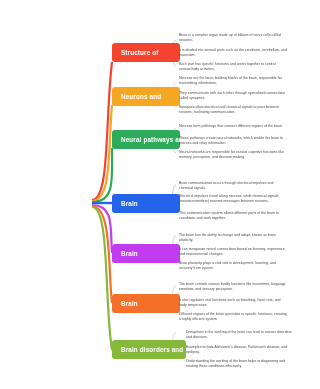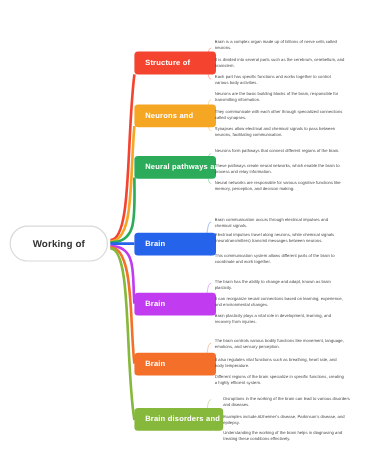--- a/index.html
+++ b/index.html
@@ -68,23 +68,20 @@
 
     <path d="M170,53 C174,53 172,40 176,40 M170,53 L176,53 M170,53 C174,53 172,66 176,66" fill="none" stroke="#f4432f" stroke-width="0.6" opacity="0.55"></path>
     <path d="M170,96 C174,96 172,83 176,83 M170,96 L176,96 M170,96 C174,96 172,109 176,109" fill="none" stroke="#f5a623" stroke-width="0.6" opacity="0.55"></path>
     <path d="M170,139 C174,139 172,128 176,128 M170,139 L176,139 M170,139 C174,139 172,153 176,153" fill="none" stroke="#2cab5a" stroke-width="0.6" opacity="0.55"></path>
     <path d="M170,197 C174,197 172,185 176,185 M170,197 L176,197 M170,197 C174,197 172,213 176,213" fill="none" stroke="#2563eb" stroke-width="0.6" opacity="0.55"></path>
     <path d="M170,247 C174,247 172,236 176,236 M170,247 L176,247 M170,247 C174,247 172,262 176,262" fill="none" stroke="#c13cf0" stroke-width="0.6" opacity="0.55"></path>
     <path d="M170,297 C174,297 172,286 176,286 M170,297 L176,297 M170,297 C174,297 172,311 176,311" fill="none" stroke="#f4702a" stroke-width="0.6" opacity="0.55"></path>
     <path d="M170,344 C174,344 172,333 176,333 M170,344 L176,344 M170,344 C174,344 172,359 176,359" fill="none" stroke="#86b83c" stroke-width="0.6" opacity="0.55"></path>
   </svg>
 
-  <div class="root-node">
-    <span>Working of</span>
-  </div>
 
   <div class="branch-node" style="left:112px; top:43px; width:68px; background:#f4432f;">
     <span>Structure of</span>
   </div>
   <div class="leaf" style="left:179px; top:33px;">Brain is a complex organ made up of billions of nerve cells called neurons.</div>
   <div class="leaf" style="left:179px; top:48px;">It is divided into several parts such as the cerebrum, cerebellum, and brainstem.</div>
   <div class="leaf" style="left:179px; top:62px;">Each part has specific functions and works together to control various body activities.</div>
 
   <div class="branch-node" style="left:112px; top:87px; width:68px; background:#f5a623;">
     <span>Neurons and</span>

